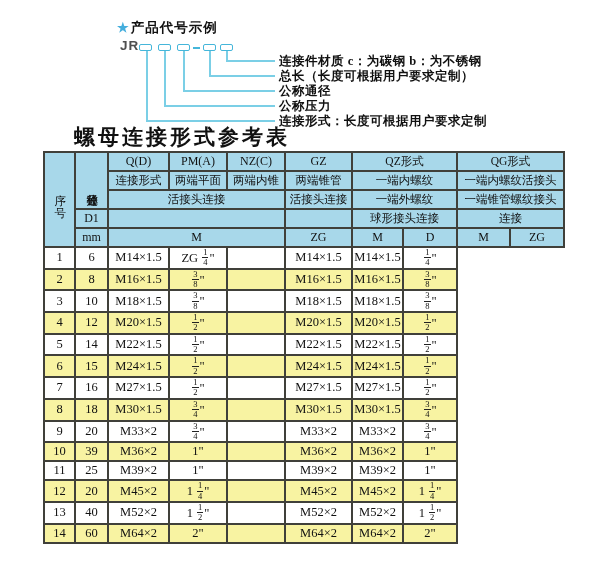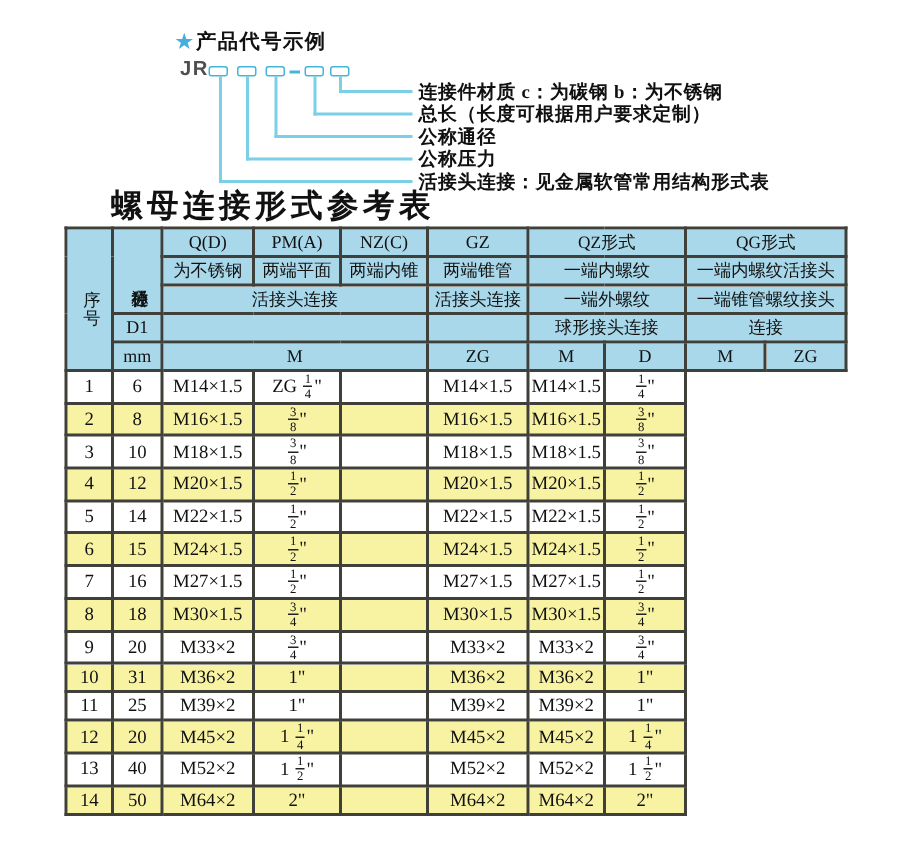--- a/index.html
+++ b/index.html
@@ -66,21 +66,21 @@
   <div class="hl" style="left:183px;top:90px;width:92px"></div>
   <div class="vl" style="left:164px;top:51px;height:56px"></div>
   <div class="hl" style="left:164px;top:105px;width:111px"></div>
   <div class="vl" style="left:146px;top:51px;height:71px"></div>
   <div class="hl" style="left:146px;top:120px;width:129px"></div>
 
   <div class="dlabel" style="top:54px">连接件材质  c：为碳钢  b：为不锈钢</div>
   <div class="dlabel" style="top:69px">总长（长度可根据用户要求定制）</div>
   <div class="dlabel" style="top:84px">公称通径</div>
   <div class="dlabel" style="top:99px">公称压力</div>
-  <div class="dlabel" style="top:114px">活接头连接：见金属软管常用结构形式表</div>
+  <div class="dlabel" style="top:114px">连接形式：长度可根据用户要求定制</div>
 </div>
 
 <div class="tbl-title">螺母连接形式参考表</div>
 
 <table>
   <colgroup>
     <col style="width:31px">
       <col style="width:33px">
       <col style="width:61px">
       <col style="width:58px">
@@ -96,21 +96,21 @@
       <th rowspan="5"><span class="vtext vwide">序号</span></th>
       <th rowspan="3"><span class="vtext">公称通径</span></th>
       <th class="lat">Q(D)</th>
       <th class="lat">PM(A)</th>
       <th class="lat">NZ(C)</th>
       <th class="lat">GZ</th>
       <th colspan="2">QZ形式</th>
       <th colspan="2">QG形式</th>
     </tr>
     <tr>
-      <th>为不锈钢</th>
+      <th>连接形式</th>
       <th>两端平面</th>
       <th>两端内锥</th>
       <th>两端锥管</th>
       <th colspan="2">一端内螺纹</th>
       <th colspan="2">一端内螺纹活接头</th>
     </tr>
     <tr>
       <th colspan="3">活接头连接</th>
       <th>活接头连接</th>
       <th colspan="2">一端外螺纹</th>
@@ -228,21 +228,21 @@
     <td>M33×2</td>
     <td class="fr"><span class="frac"><span>3</span><span>4</span></span>"</td>
     <td></td>
     <td>M33×2</td>
     <td>M33×2</td>
     <td class="fr"><span class="frac"><span>3</span><span>4</span></span>"</td>
   </tr>
 
   <tr>
     <td>10</td>
-    <td>31</td>
+    <td>39</td>
     <td>M36×2</td>
     <td class="fr">1"</td>
     <td></td>
     <td>M36×2</td>
     <td>M36×2</td>
     <td class="fr">1"</td>
   </tr>
 
   <tr>
     <td>11</td>
@@ -272,21 +272,21 @@
     <td>M52×2</td>
     <td class="fr">1 <span class="frac"><span>1</span><span>2</span></span>"</td>
     <td></td>
     <td>M52×2</td>
     <td>M52×2</td>
     <td class="fr">1 <span class="frac"><span>1</span><span>2</span></span>"</td>
   </tr>
 
   <tr>
     <td>14</td>
-    <td>50</td>
+    <td>60</td>
     <td>M64×2</td>
     <td class="fr">2"</td>
     <td></td>
     <td>M64×2</td>
     <td>M64×2</td>
     <td class="fr">2"</td>
   </tr>
 </tbody>
 </table>
 

